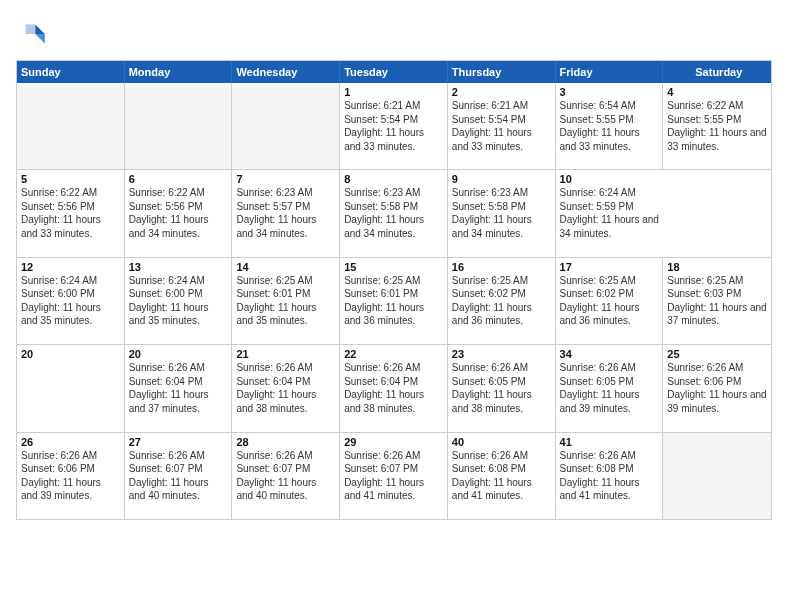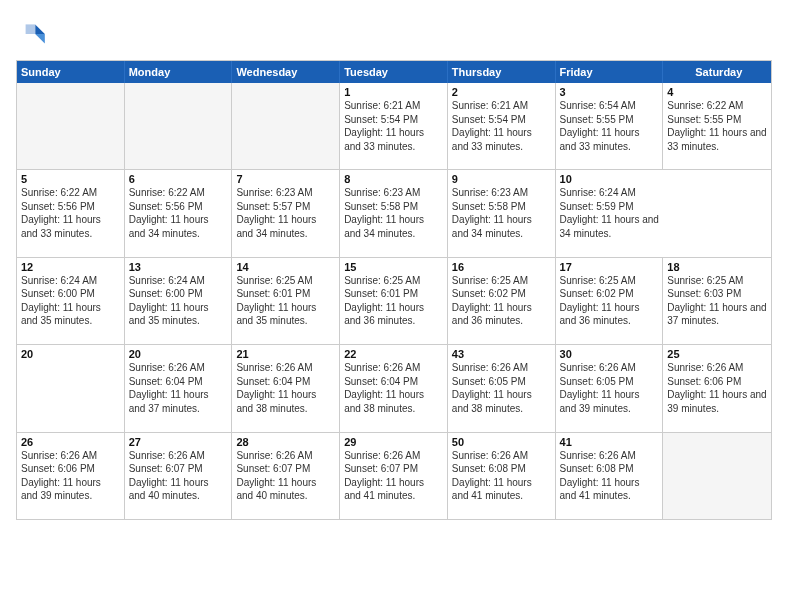--- a/index.html
+++ b/index.html
@@ -294,28 +294,28 @@
 and 38 minutes.</div>
           </div>
           <div class="cal-cell">
             <div class="day-num">22</div>
             <div class="day-info">Sunrise: 6:26 AM
 Sunset: 6:04 PM
 Daylight: 11 hours
 and 38 minutes.</div>
           </div>
           <div class="cal-cell">
-            <div class="day-num">43</div>
+            <div class="day-num">23</div>
             <div class="day-info">Sunrise: 6:26 AM
 Sunset: 6:05 PM
 Daylight: 11 hours
 and 38 minutes.</div>
           </div>
           <div class="cal-cell">
-            <div class="day-num">30</div>
+            <div class="day-num">34</div>
             <div class="day-info">Sunrise: 6:26 AM
 Sunset: 6:05 PM
 Daylight: 11 hours
 and 39 minutes.</div>
           </div>
           <div class="cal-cell">
             <div class="day-num">25</div>
             <div class="day-info">Sunrise: 6:26 AM
 Sunset: 6:06 PM
 Daylight: 11 hours
@@ -345,21 +345,21 @@
 and 40 minutes.</div>
           </div>
           <div class="cal-cell">
             <div class="day-num">29</div>
             <div class="day-info">Sunrise: 6:26 AM
 Sunset: 6:07 PM
 Daylight: 11 hours
 and 41 minutes.</div>
           </div>
           <div class="cal-cell">
-            <div class="day-num">50</div>
+            <div class="day-num">40</div>
             <div class="day-info">Sunrise: 6:26 AM
 Sunset: 6:08 PM
 Daylight: 11 hours
 and 41 minutes.</div>
           </div>
           <div class="cal-cell">
             <div class="day-num">41</div>
             <div class="day-info">Sunrise: 6:26 AM
 Sunset: 6:08 PM
 Daylight: 11 hours

